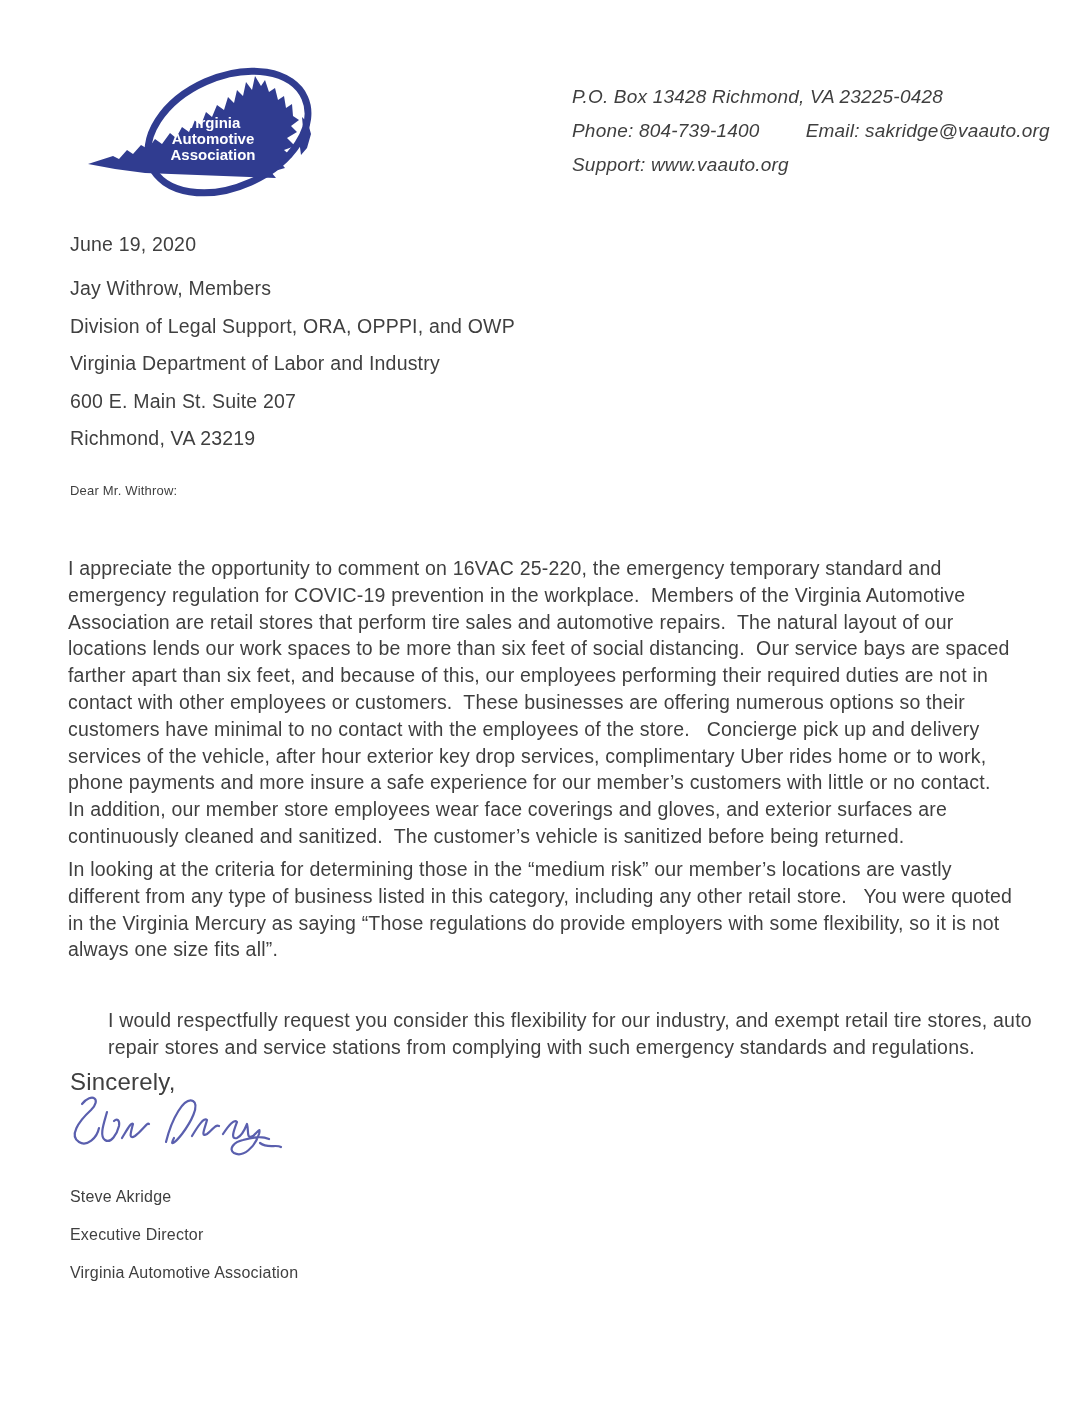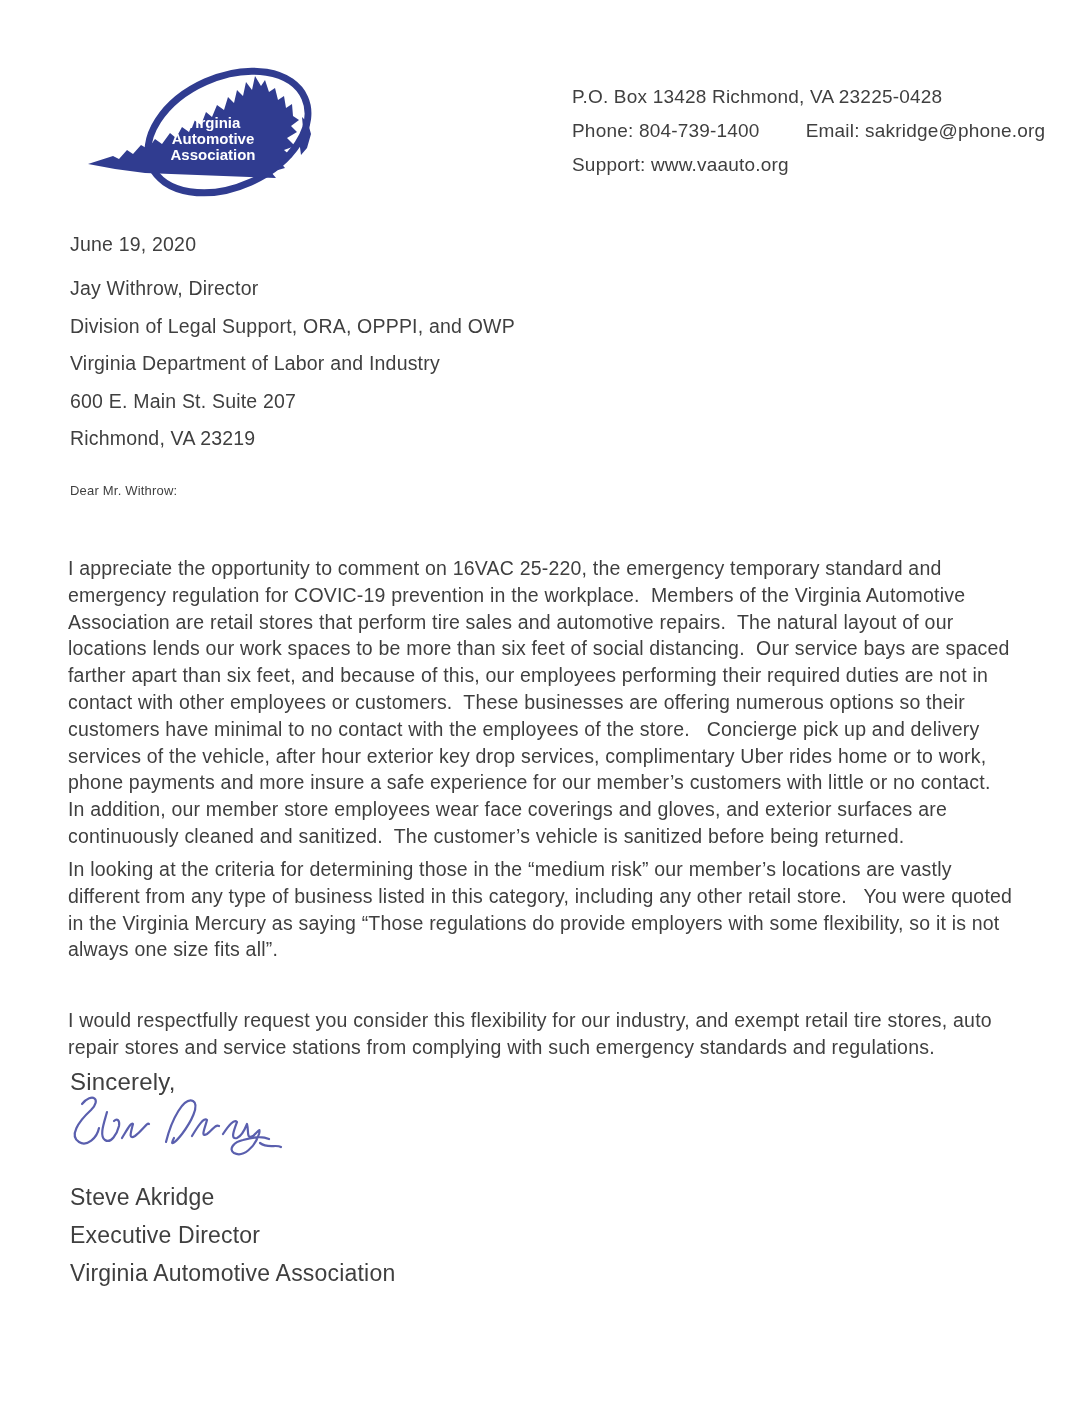--- a/index.html
+++ b/index.html
@@ -9,38 +9,38 @@
     height: 1408px;
     margin: 0 auto;
     background: #ffffff;
     font-family: "Liberation Sans", sans-serif;
     color: #3f3f3f;
     overflow: hidden;
   }
   .logo-wrap { position: absolute; left: 85px; top: 60px; width: 230px; height: 145px; }
   .contact {
     position: absolute; left: 572px; top: 80px;
-    font-size: 19px; line-height: 34px;
+    font-style: italic; font-size: 19px; line-height: 34px;
     letter-spacing: 0.2px; white-space: nowrap;
   }
   .contact .email-gap { display: inline-block; width: 46px; }
   .date-line { position: absolute; left: 70px; top: 233px; font-size: 19.5px; letter-spacing: 0.2px; }
   .recipient { position: absolute; left: 70px; top: 270px; font-size: 19.5px; line-height: 37.5px; letter-spacing: 0.2px; }
   .salutation { position: absolute; left: 70px; top: 483px; font-size: 13px; letter-spacing: 0.2px; }
   .para {
     position: absolute; left: 68px; width: 948px;
     font-size: 19.5px; line-height: 26.8px;
     letter-spacing: 0.2px; white-space: pre-wrap;
   }
   .para-1 { top: 521px; margin-top: 34px; }
   .para-2 { top: 856px; }
-  .para-3 { top: 1007px; }
+  .para-3 { top: 1007px; margin-left: 40px; }
   .valediction { position: absolute; left: 70px; top: 1068px; font-size: 24px; letter-spacing: 0.2px; }
   .signature-wrap { position: absolute; left: 62px; top: 1090px; width: 230px; height: 78px; }
-  .closing-block { position: absolute; left: 70px; top: 1178px; font-size: 23px; line-height: 38px; letter-spacing: 0.2px; }
+  .closing-block { position: absolute; left: 70px; top: 1178px; font-size: 16px; line-height: 38px; letter-spacing: 0.2px; }
 </style>
 </head>
 <body>
 
 <div class="page">
 
   <div class="logo-wrap">
     <svg width="230" height="145" viewBox="0 0 230 145">
       <ellipse cx="143" cy="72" rx="84" ry="55" fill="none" stroke="#303c90" stroke-width="7" transform="rotate(-24 143 72)"></ellipse>
       <path fill="#303c90" d="
@@ -51,28 +51,28 @@
         L207,97 L194,101 L200,108 L186,112 L191,118 L60,113 L30,109 Z"></path>
       <path fill="#303c90" d="M217,57 L223,63 L226,74 L222,88 L216,95 L214,80 L218,68 Z"></path>
       <text x="128" y="68" text-anchor="middle" fill="#ffffff" font-size="15" font-weight="bold" font-family="Liberation Sans, sans-serif">Virginia</text>
       <text x="128" y="84" text-anchor="middle" fill="#ffffff" font-size="15" font-weight="bold" font-family="Liberation Sans, sans-serif">Automotive</text>
       <text x="128" y="100" text-anchor="middle" fill="#ffffff" font-size="15" font-weight="bold" font-family="Liberation Sans, sans-serif">Association</text>
     </svg>
   </div>
 
   <div class="contact">
     <div>P.O. Box 13428 Richmond, VA 23225-0428</div>
-    <div><span>Phone: 804-739-1400</span><span class="email-gap"></span><span>Email: sakridge@phone.org</span></div>
+    <div><span>Phone: 804-739-1400</span><span class="email-gap"></span><span>Email: sakridge@vaauto.org</span></div>
     <div>Support: www.vaauto.org</div>
   </div>
 
   <div class="date-line">June 19, 2020</div>
 
   <div class="recipient">
-    <div>Jay Withrow, Director</div>
+    <div>Jay Withrow, Members</div>
     <div>Division of Legal Support, ORA, OPPPI, and OWP</div>
     <div>Virginia Department of Labor and Industry</div>
     <div>600 E. Main St. Suite 207</div>
     <div>Richmond, VA 23219</div>
   </div>
 
   <div class="salutation">Dear Mr. Withrow:</div>
 
   <div class="para para-1">I appreciate the opportunity to comment on 16VAC 25-220, the emergency temporary standard and emergency regulation for COVIC-19 prevention in the workplace.  Members of the Virginia Automotive Association are retail stores that perform tire sales and automotive repairs.  The natural layout of our locations lends our work spaces to be more than six feet of social distancing.  Our service bays are spaced farther apart than six feet, and because of this, our employees performing their required duties are not in contact with other employees or customers.  These businesses are offering numerous options so their customers have minimal to no contact with the employees of the store.   Concierge pick up and delivery services of the vehicle, after hour exterior key drop services, complimentary Uber rides home or to work, phone payments and more insure a safe experience for our member’s customers with little or no contact.  In addition, our member store employees wear face coverings and gloves, and exterior surfaces are continuously cleaned and sanitized.  The customer’s vehicle is sanitized before being returned.</div>
   <div class="para para-2">In looking at the criteria for determining those in the “medium risk” our member’s locations are vastly different from any type of business listed in this category, including any other retail store.   You were quoted in the Virginia Mercury as saying “Those regulations do provide employers with some flexibility, so it is not always one size fits all”.</div>

